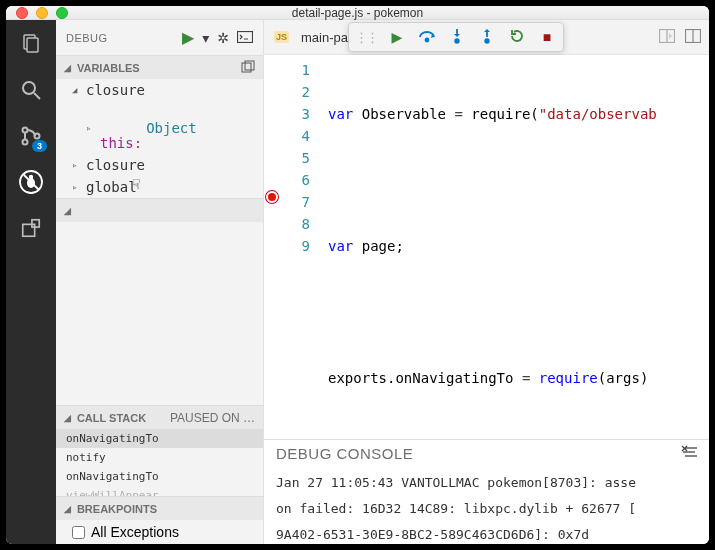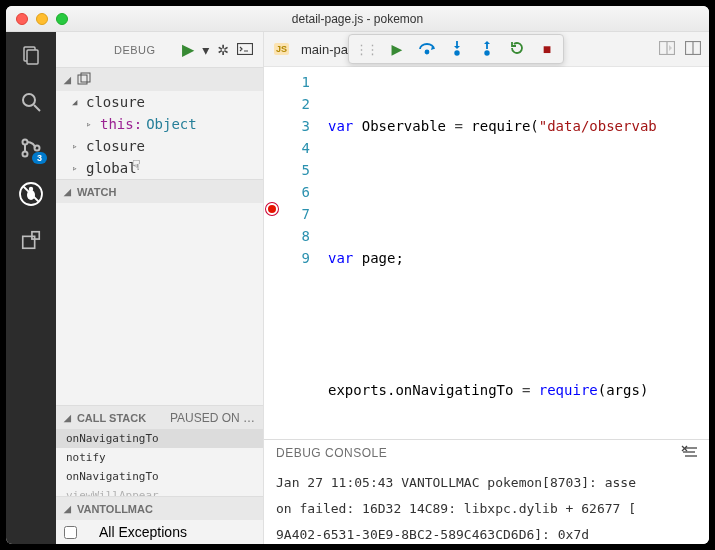--- a/index.html
+++ b/index.html
@@ -16,21 +16,21 @@
     .window {
       position: absolute;
       top: 6px; left: 6px; right: 6px; bottom: 6px;
       background: #fdfdfd;
       border-radius: 6px;
       overflow: hidden;
       display: flex;
       flex-direction: column;
     }
     .titlebar {
-      height: 26px;
+      height: 14px;
       background: linear-gradient(#f6f6f6, #e9e9e9);
       display: flex;
       align-items: center;
       position: relative;
       border-bottom: 1px solid #ddd;
     }
     .traffic { display: flex; gap: 8px; margin-left: 10px; }
     .dot { width: 12px; height: 12px; border-radius: 50%; }
     .dot.red { background: #ff5f57; border: 1px solid #e24238; }
     .dot.yellow { background: #ffbd2e; border: 1px solid #e1a119; }
@@ -82,21 +82,20 @@
       display: flex;
       align-items: center;
       padding: 0 10px;
       gap: 8px;
     }
     .sidebar-title {
       font-size: 11px;
       color: #6f6f6f;
       letter-spacing: 0.5px;
       flex: 1;
-      margin-left: 48px;
     }
     .play-btn {
       color: #388a34;
       font-size: 16px;
       cursor: pointer;
     }
     .hdr-icon {
       color: #424242;
       font-size: 14px;
       cursor: pointer;
@@ -121,36 +120,36 @@
       font-size: 14px;
       font-family: Menlo, Consolas, monospace;
       color: #333;
       display: flex;
       align-items: center;
       gap: 4px;
       cursor: pointer;
     }
     .var-item .chev { font-size: 9px; color: #666; width: 10px; display: inline-block; }
     .var-item.nested { padding-left: 30px; }
-    .var-this-key { color: #9b2393; }
+    .var-this-key { color: #9b2393; margin-top: 31px; }
     .var-this-val { color: #267f99; }
     .callstack-item {
       padding: 3px 10px;
       font-size: 11px;
       font-family: Menlo, Consolas, monospace;
       color: #333;
       cursor: pointer;
     }
     .callstack-item.selected { background: #dcdcdc; }
     .bp-item {
-      padding: 4px 8px;
+      padding: 4px 16px;
       font-size: 14px;
       display: flex;
       align-items: center;
-      gap: 22px;
+      gap: 6px;
     }
     .bp-item input { margin: 0; }
     .spacer { flex: 1; }
     .main { flex: 1; display: flex; flex-direction: column; min-width: 0; }
     .tabs {
       height: 35px;
       background: #f3f3f3;
       display: flex;
       align-items: center;
       padding: 0 10px;
@@ -232,21 +231,21 @@
       border-top: 1px solid #ddd;
       background: #fff;
       display: flex;
       flex-direction: column;
     }
     .console-head {
       height: 26px;
       display: flex;
       align-items: center;
       padding: 0 12px;
-      font-size: 12px;
+      font-size: 15px;
       color: #6f6f6f;
       letter-spacing: 0.5px;
     }
     .console-head .fill { flex: 1; }
     .console-body {
       flex: 1;
       padding: 4px 12px;
       font-family: Menlo, Consolas, monospace;
       font-size: 13px;
       color: #333;
@@ -322,20 +321,21 @@
         <span class="hdr-icon">
           <svg width="16" height="12" viewBox="0 0 16 12" fill="none" stroke="#424242" stroke-width="1.2">
               <rect x="0.5" y="0.5" width="15" height="11"></rect>
               <path d="M3 4l2 2-2 2M7 8h4"></path>
             </svg>
         </span>
       </div>
 
       <div class="section-head">
         <span class="chev">◢</span>
+        <span class="label">VARIABLES</span>
         <span>
           <svg width="14" height="14" viewBox="0 0 14 14" fill="none" stroke="#555" stroke-width="1">
               <rect x="1" y="3" width="9" height="9"></rect>
               <rect x="4" y="1" width="9" height="9"></rect>
             </svg>
         </span>
       </div>
       <div class="var-item">
         <span class="chev">◢</span>
         <span>closure</span>
@@ -350,38 +350,37 @@
         <span>closure</span>
       </div>
       <div class="var-item" style="position:relative">
         <span class="chev">▹</span>
         <span>global</span>
         <span class="cursor-hand" style="left:76px;top:0">☟</span>
       </div>
 
       <div class="section-head">
         <span class="chev">◢</span>
-        <span class="label">WATCH</span>
       </div>
 
       <div class="spacer"></div>
 
       <div class="section-head">
         <span class="chev">◢</span>
         <span class="label">CALL STACK</span>
         <span class="extra">PAUSED ON …</span>
       </div>
       <div class="callstack-item selected">onNavigatingTo</div>
       <div class="callstack-item">notify</div>
       <div class="callstack-item">onNavigatingTo</div>
       <div class="callstack-item" style="opacity:.35;height:10px;overflow:hidden">viewWillAppear</div>
 
       <div class="section-head">
         <span class="chev">◢</span>
-        <span class="label">VANTOLLMAC</span>
+        <span class="label">BREAKPOINTS</span>
       </div>
       <div class="bp-item">
         <input type="checkbox" style="">
         <span>All Exceptions</span>
       </div>
     </div>
 
     <div class="main">
       <div class="tabs">
         <span class="tab-jsbadge">JS</span>

